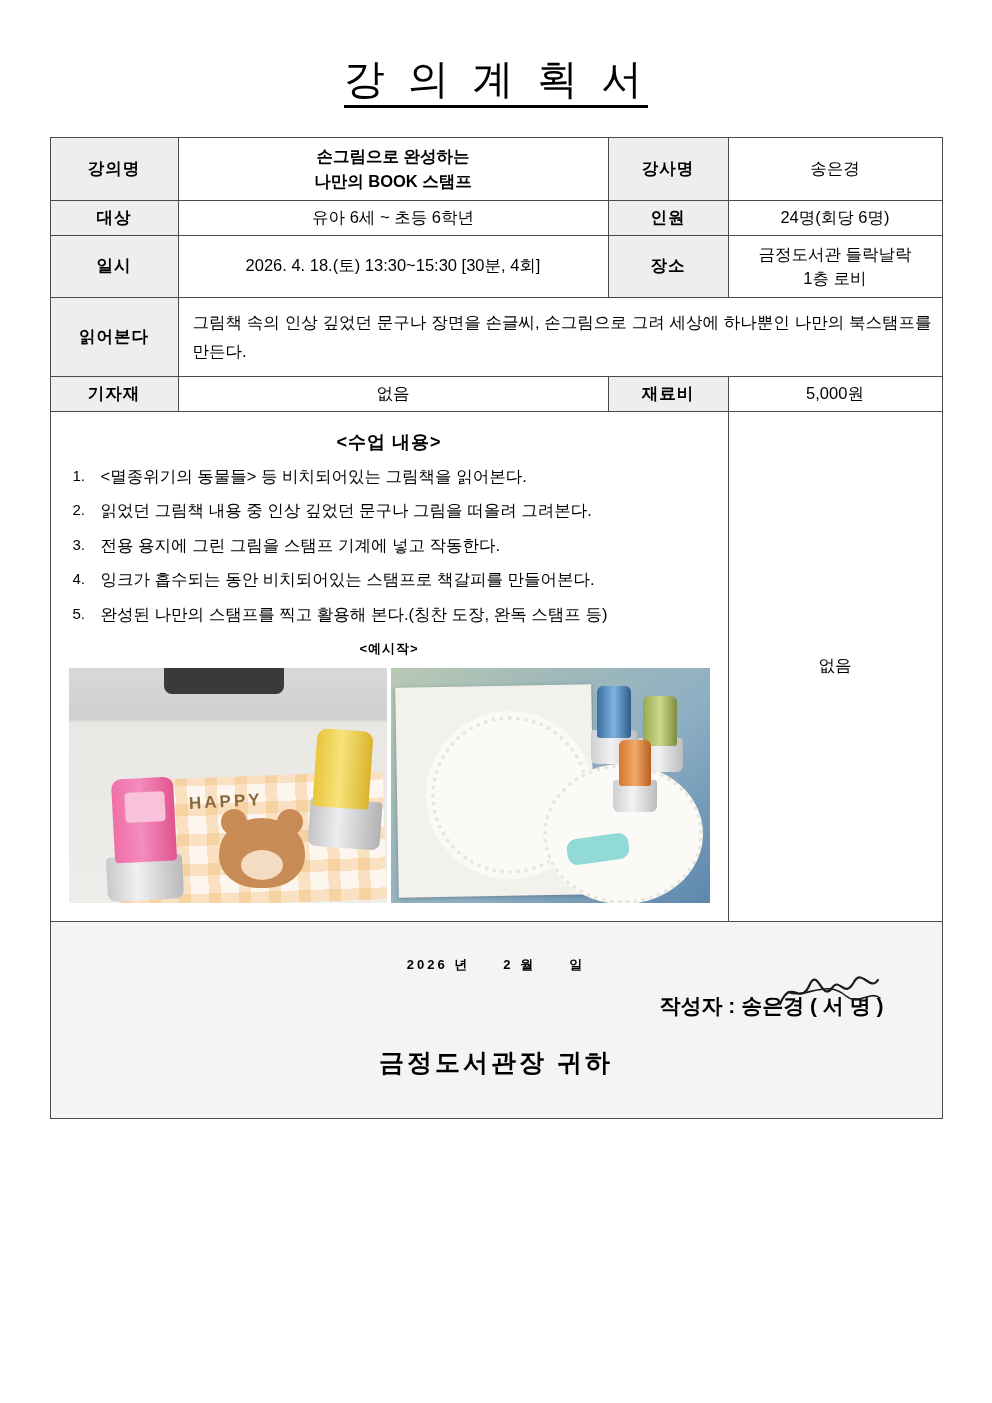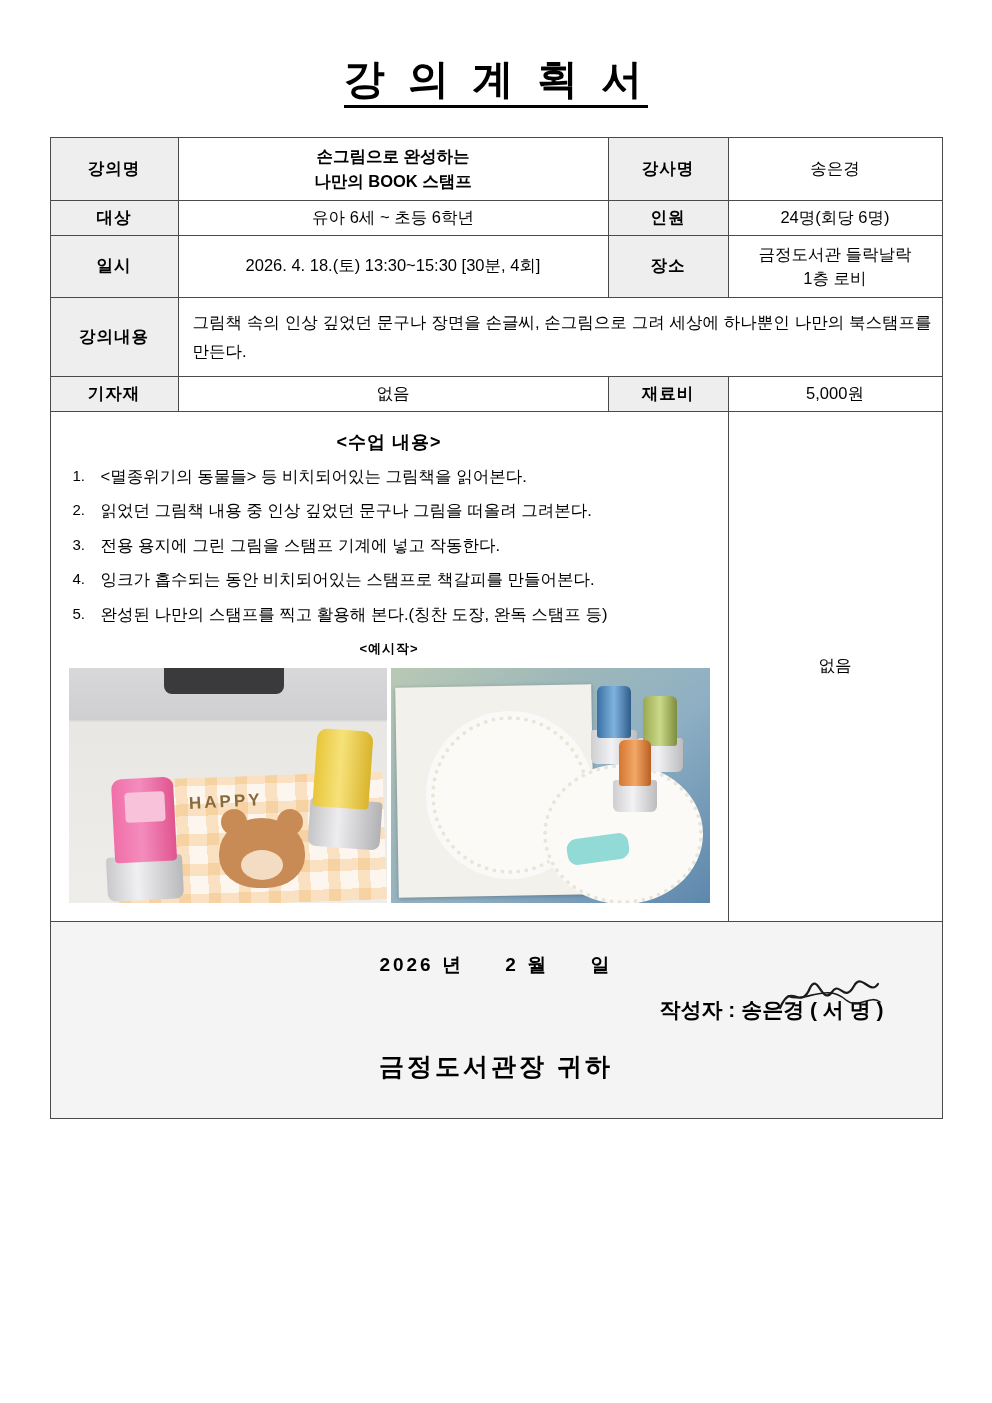--- a/index.html
+++ b/index.html
@@ -18,21 +18,21 @@
   .page {
     width: 992px;
     height: 1403px;
     box-sizing: border-box;
     padding: 0;
     position: relative;
   }
   .doc-title {
     text-align: center;
     font-size: 41px;
-    font-weight: bold;
+    font-weight: normal;
     letter-spacing: 6px;
     margin-top: 52px;
     margin-bottom: 30px;
   }
   .doc-title span {
     border-bottom: 3px solid #000;
     padding-bottom: 3px;
   }
   table.main {
     border-collapse: collapse;
@@ -312,21 +312,21 @@
     vertical-align: middle;
   }
   .footer-cell {
     padding: 22px 0 26px 0 !important;
     position: relative;
     height: 148px;
     background: #f4f4f4;
   }
   .footer-date {
     text-align: center;
-    font-size: 19px;
+    font-size: 13px;
     font-weight: bold;
     letter-spacing: 3px;
   }
   .footer-author {
     text-align: right;
     padding-right: 58px;
     font-size: 21px;
     font-weight: bold;
     margin-top: 18px;
     position: relative;
@@ -382,21 +382,21 @@
       <tr>
         <td class="lbl">일시</td>
         <td class="ctr">2026. 4. 18.(토) 13:30~15:30 [30분, 4회]</td>
         <td class="lbl">장소</td>
         <td class="ctr twoline">
           <div>금정도서관 들락날락</div>
           <div>1층 로비</div>
         </td>
       </tr>
       <tr>
-        <td class="lbl">강의내용</td>
+        <td class="lbl">읽어본다</td>
         <td class="para" colspan="3">그림책 속의 인상 깊었던 문구나 장면을 손글씨, 손그림으로 그려 세상에 하나뿐인 나만의 북스탬프를 만든다.</td>
       </tr>
       <tr>
         <td class="lbl">기자재</td>
         <td class="ctr">없음</td>
         <td class="lbl">재료비</td>
         <td class="ctr">5,000원</td>
       </tr>
       <tr>
         <td class="detail-cell" colspan="3">

